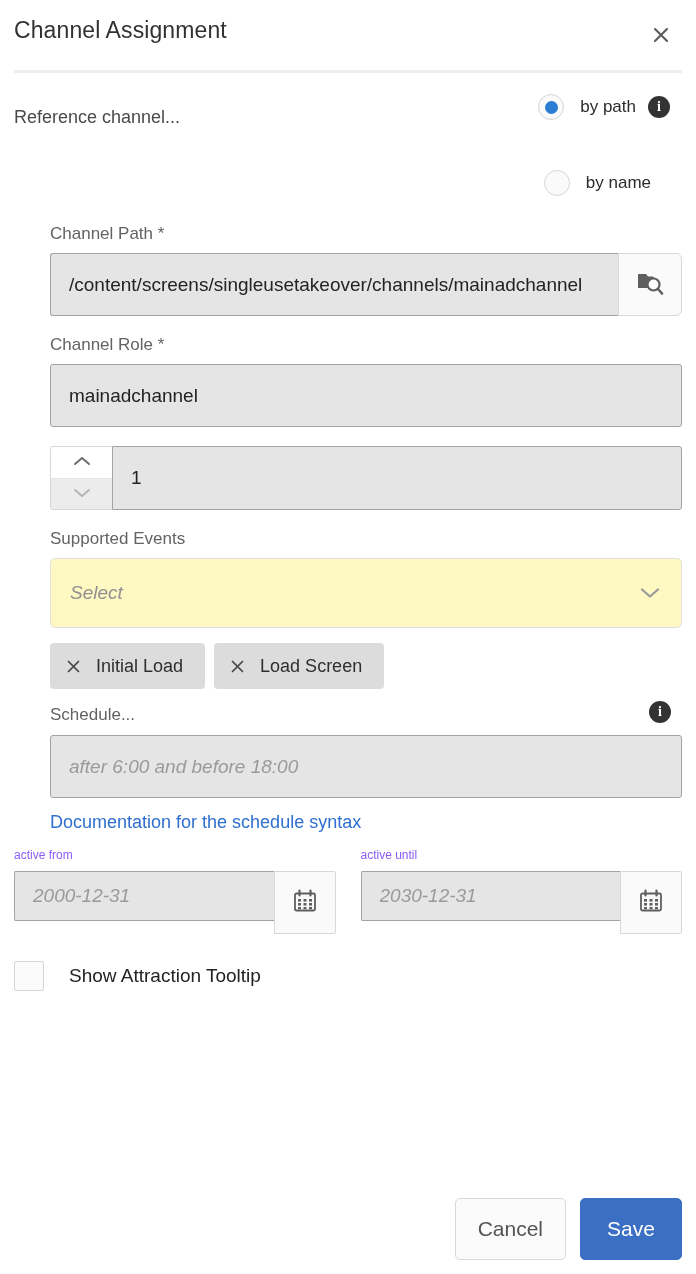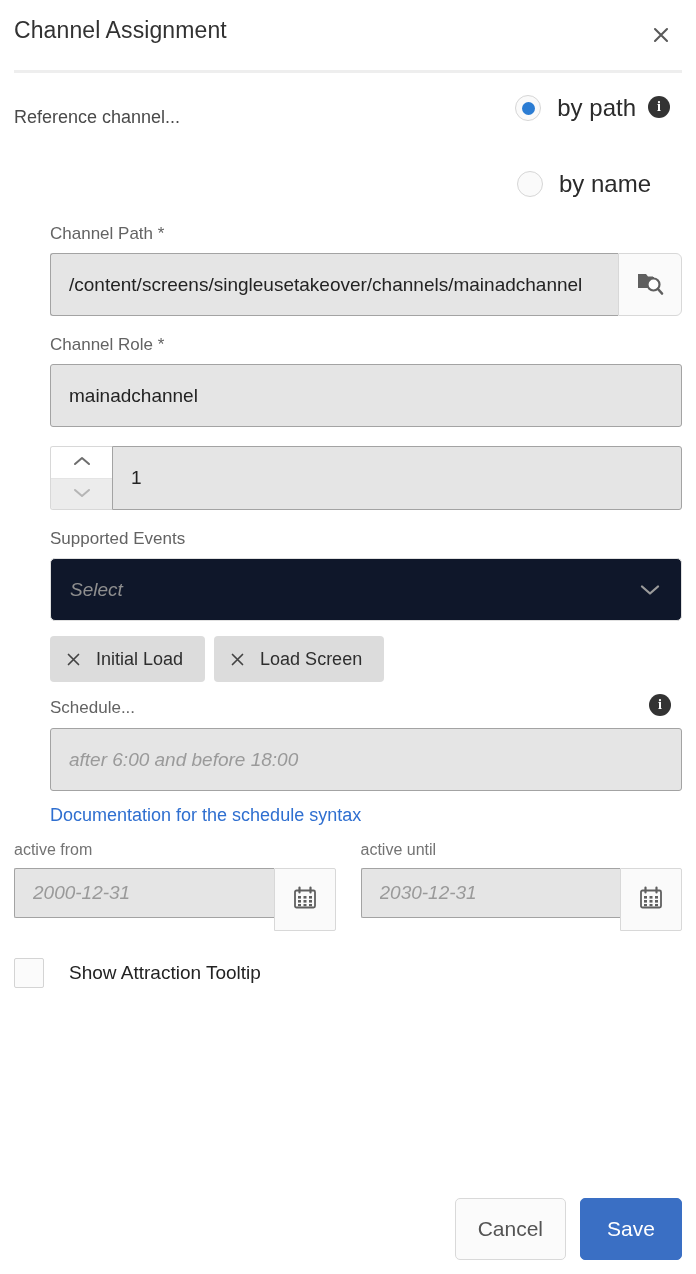--- a/index.html
+++ b/index.html
@@ -90,21 +90,21 @@
     box-sizing: border-box;
   }
   .radio .dot {
     width: 13px;
     height: 13px;
     border-radius: 50%;
     background: #2b7cd3;
   }
   .radio-label {
     margin-left: 16px;
-    font-size: 24px;
+    font-size: 17px;
     color: #2b2b2b;
     white-space: nowrap;
   }
   .info-icon {
     width: 22px;
     height: 22px;
     border-radius: 50%;
     background: #333333;
     color: #ffffff;
     font-size: 14px;
@@ -211,24 +211,24 @@
   }
   .stepper-group .txt-input {
     border-radius: 0 3px 3px 0;
     height: 64px;
   }
 
   
   .select-box {
     position: relative;
     width: 100%;
-    height: 63px;
+    height: 70px;
     border: 1px solid #e0e0e0;
     border-radius: 5px;
-    background: #0f172a;
+    background: #fef9c3;
     box-sizing: border-box;
     display: flex;
     align-items: center;
     cursor: pointer;
   }
   .select-value {
     padding-left: 19px;
     font-size: 19px;
     color: #8f8f8f;
     font-style: italic;
@@ -292,21 +292,21 @@
     text-decoration: none;
     cursor: pointer;
   }
 
   
   .date-row {
     display: flex;
     gap: 25px;
   }
   .date-col { flex: 1 1 0; min-width: 0; }
-  .date-col .field-label { font-size: 16px; color: #737373; margin-bottom: 9px; }
+  .date-col .field-label { font-size: 12px; color: #8b5cf6; margin-bottom: 9px; }
   .date-group {
     display: flex;
     align-items: stretch;
     width: 100%;
   }
   .date-group .txt-input {
     border-radius: 2px 0 0 2px;
     border-right: none;
     height: 50px;
     font-size: 19px;

